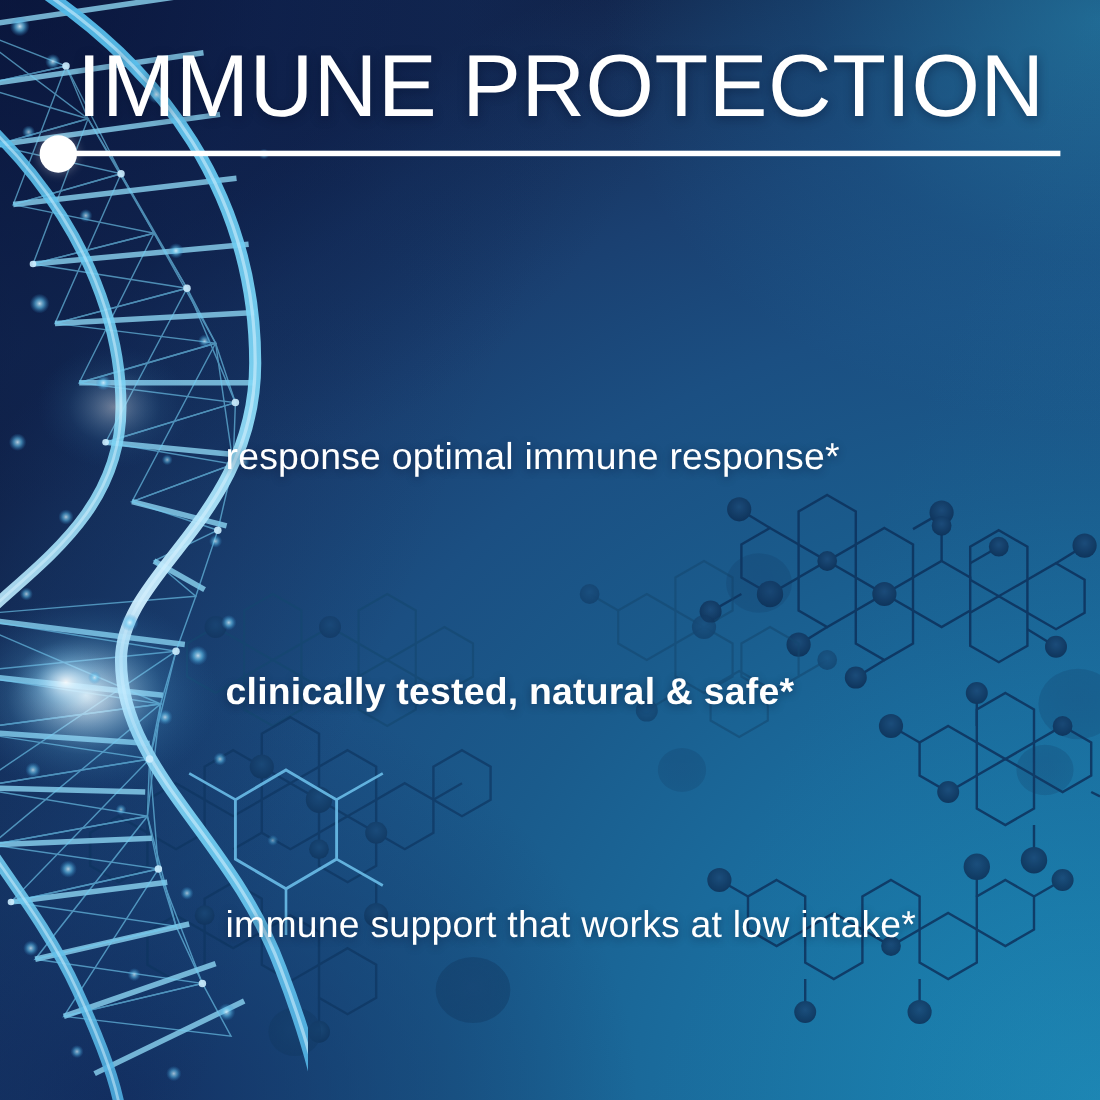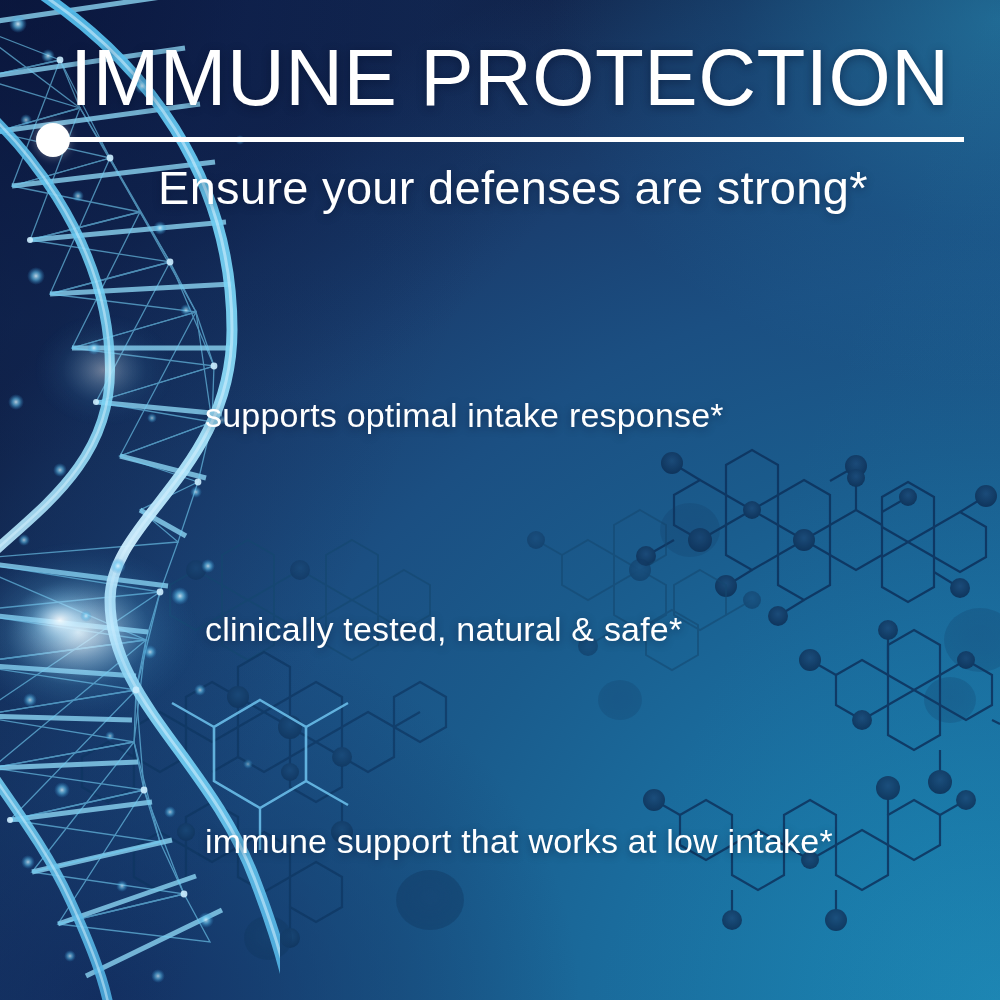--- a/index.html
+++ b/index.html
@@ -99,21 +99,21 @@
     position:absolute;
     left:205px;
     color:#ffffff;
     font-size:34px;
     font-weight:400;
     letter-spacing:0.2px;
     white-space:nowrap;
     text-shadow:0 2px 8px rgba(3,14,40,0.42);
   }
   #benefit-0 { top:396px; }
-  #benefit-1 { top:610px; }
+  #benefit-1 { top:610px;font-weight:bold; }
   #benefit-2 { top:822px;text-align:right; }
 </style>
 </head>
 <body>
 
 <div id="banner">
 
   <div class="bg-layer" id="bg-base"></div>
   <div class="bg-layer" id="bg-topleft"></div>
   <div class="bg-layer" id="bg-bottomleft"></div>
@@ -468,22 +468,21 @@
 
   <div id="content">
 
     <h1 id="headline">IMMUNE PROTECTION</h1>
 
     <div id="rule-wrap">
       <span id="rule-dot"></span>
       <span id="rule-line"></span>
     </div>
 
-    <h2 id="subhead">Ensure your defenses are strong*</h2>
-
-    <p class="benefit" id="benefit-0">supports optimal intake response*</p>
+
+    <p class="benefit" id="benefit-0">response optimal immune response*</p>
 
     <p class="benefit" id="benefit-1">clinically tested, natural &amp; safe*</p>
 
     <p class="benefit" id="benefit-2">immune support that works at low intake*</p>
 
   </div>
 </div>
 
 </body></html>

